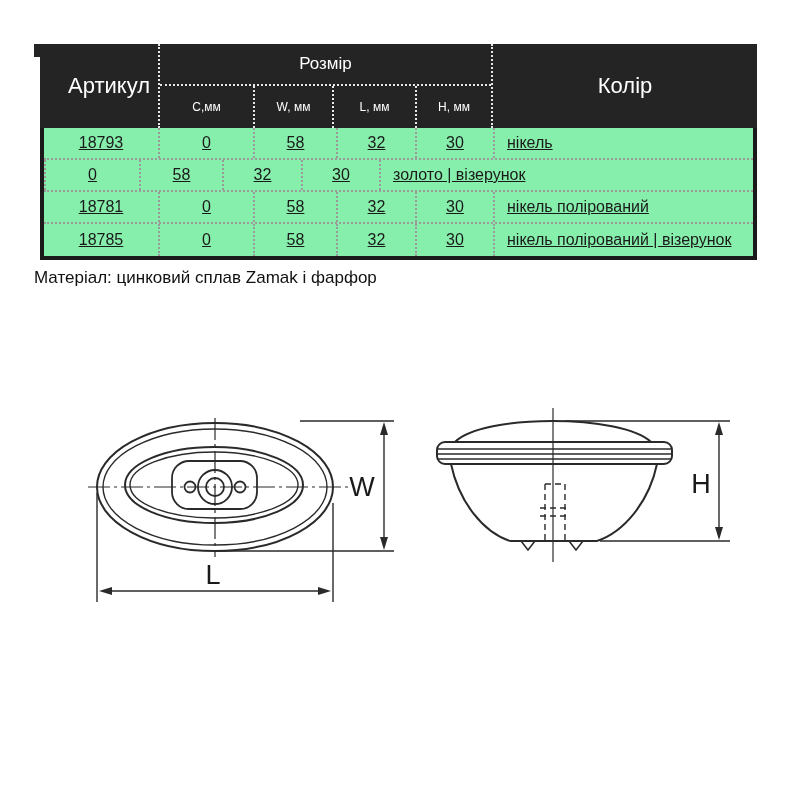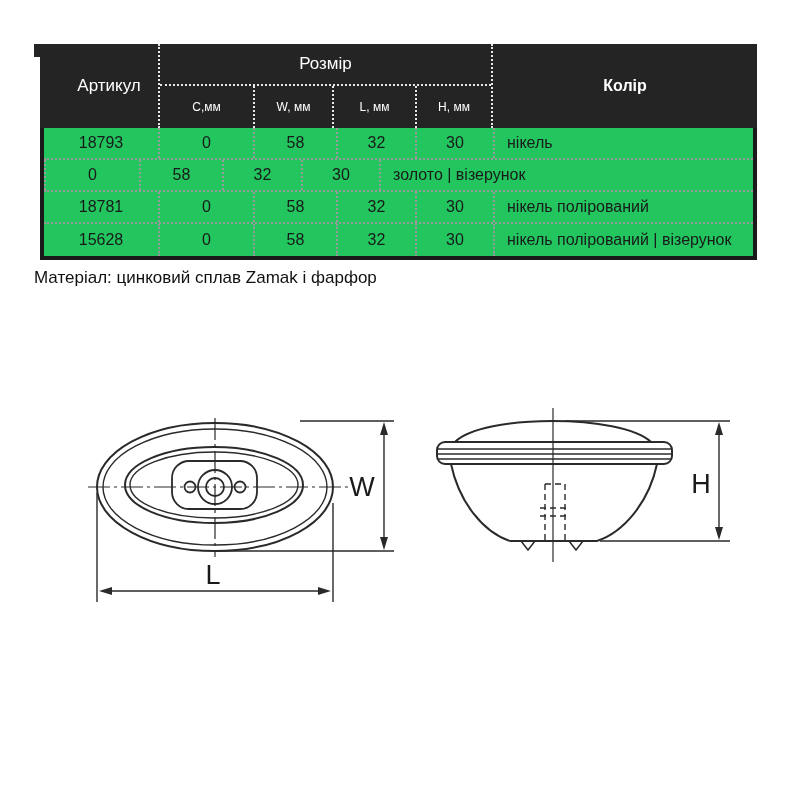--- a/index.html
+++ b/index.html
@@ -7,34 +7,34 @@
               font-family:"Liberation Sans", sans-serif; color:#1a1a1a;
               position:relative; overflow:hidden; }
 
   
   .spec-table { position:absolute; left:40px; top:44px; width:717px; }
 
   .thead { position:relative; display:flex; background:#242424; color:#fff; height:84px; }
   .thead::before { content:""; position:absolute; left:-6px; top:0; width:6px; height:13px; background:#242424; }
 
   .th-article { width:118px; display:flex; align-items:center; justify-content:center;
-                font-size:17px;padding-left:20px; }
+                font-size:22px;padding-left:20px; }
   .th-size-group { width:335px; display:flex; flex-direction:column;
                    border-left:2px dotted #e8e8e8; border-right:2px dotted #e8e8e8; }
   .th-size-title { height:42px; display:flex; align-items:center; justify-content:center;
                    font-size:17px; border-bottom:2px dotted #e8e8e8;text-align:right; }
   .th-size-cols { height:42px; display:flex; }
   .th-size-cols .th-sub { display:flex; align-items:center; justify-content:center; font-size:12px; }
   .th-sub.c { width:93px; }
   .th-sub.l { width:83px; border-left:2px dotted #e8e8e8; }
   .th-sub.w { width:79px; border-left:2px dotted #e8e8e8; }
   .th-sub.h { width:76px; border-left:2px dotted #e8e8e8; }
-  .th-color { flex:1; display:flex; align-items:center; justify-content:center; font-size:16px;font-weight:bold; }
+  .th-color { flex:1; display:flex; align-items:center; justify-content:center; font-size:22px; }
 
-  .tbody { border:4px solid #1a1a1a; border-top:none; background:#22c55e; }
+  .tbody { border:4px solid #1a1a1a; border-top:none; background:#86efac;text-decoration:underline; }
   .trow { display:flex; height:32px; border-bottom:2px dotted #9a9a9a; }
   .trow:last-child { border-bottom:none; }
   .td { display:flex; align-items:center; justify-content:center; font-size:16px; }
   .td.article { width:114px; }
   .td.c { width:95px; border-left:2px dotted #9a9a9a; }
   .td.l { width:83px; border-left:2px dotted #9a9a9a; }
   .td.w { width:79px; border-left:2px dotted #9a9a9a; }
   .td.h { width:78px; border-left:2px dotted #9a9a9a; }
   .td.color { flex:1; justify-content:flex-start; padding-left:12px;
               border-left:2px dotted #9a9a9a; }
@@ -82,21 +82,21 @@
     </div>
     <div class="trow">
       <div class="td article">18781</div>
       <div class="td c">0</div>
       <div class="td l">58</div>
       <div class="td w">32</div>
       <div class="td h">30</div>
       <div class="td color">нікель полірований</div>
     </div>
     <div class="trow">
-      <div class="td article">15628</div>
+      <div class="td article">18785</div>
       <div class="td c">0</div>
       <div class="td l">58</div>
       <div class="td w">32</div>
       <div class="td h">30</div>
       <div class="td color">нікель полірований | візерунок</div>
     </div>
   </div>
 </div>
 
 <div class="material-note">Матеріал: цинковий сплав Zamak і фарфор</div>

